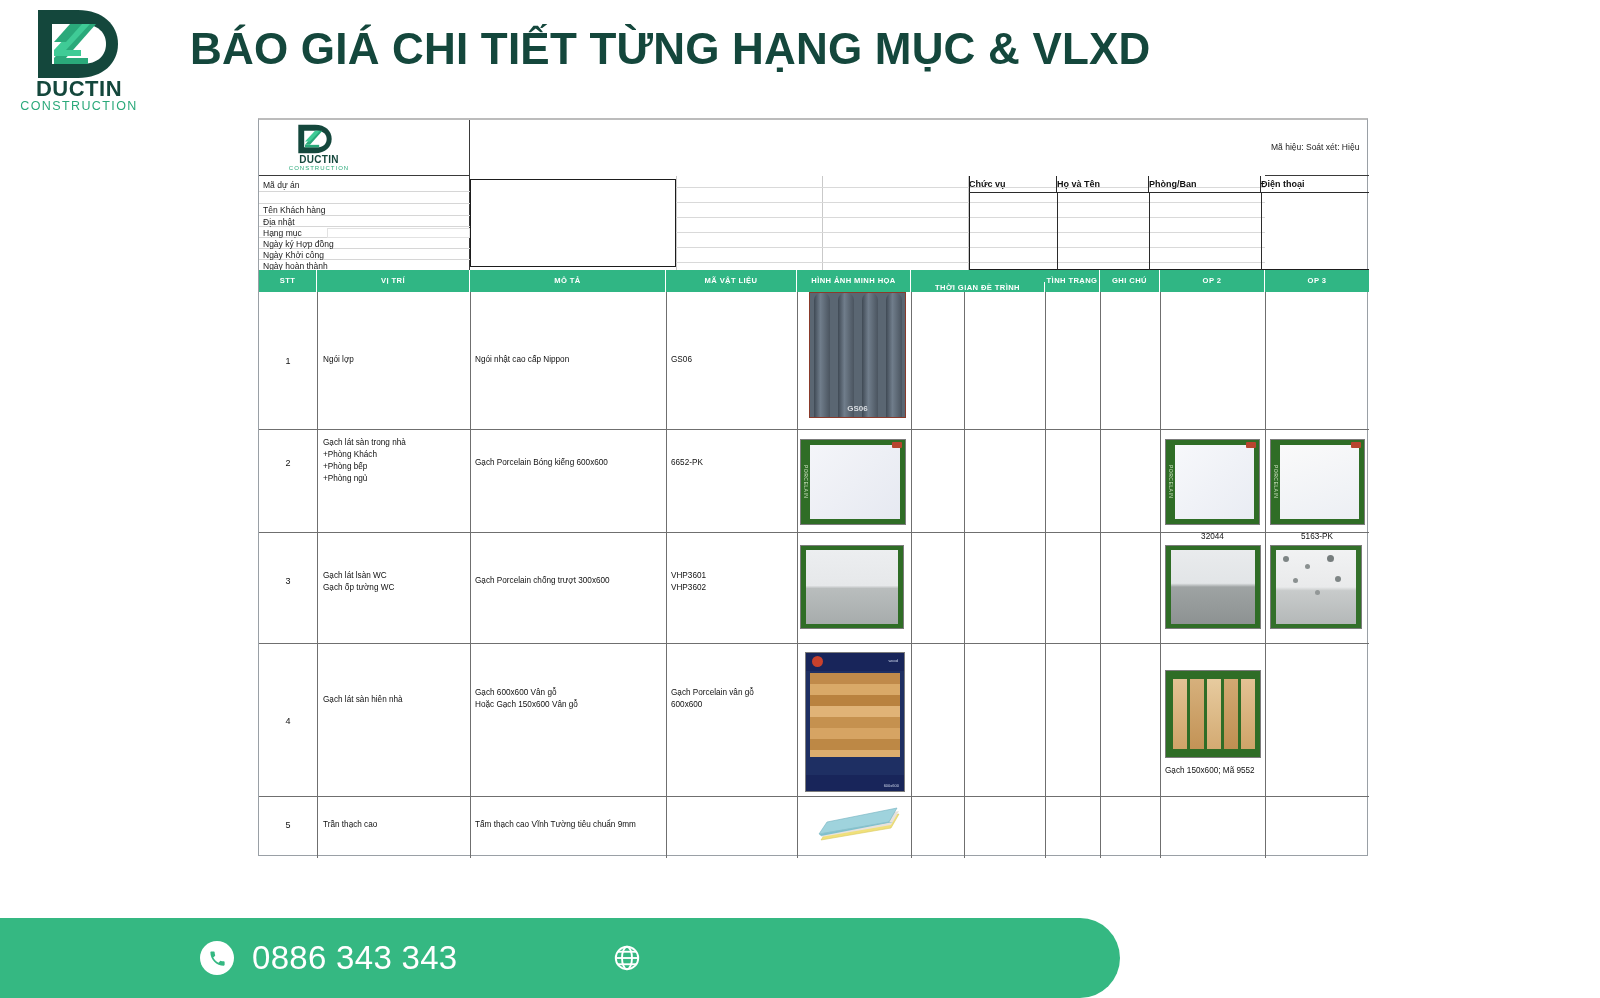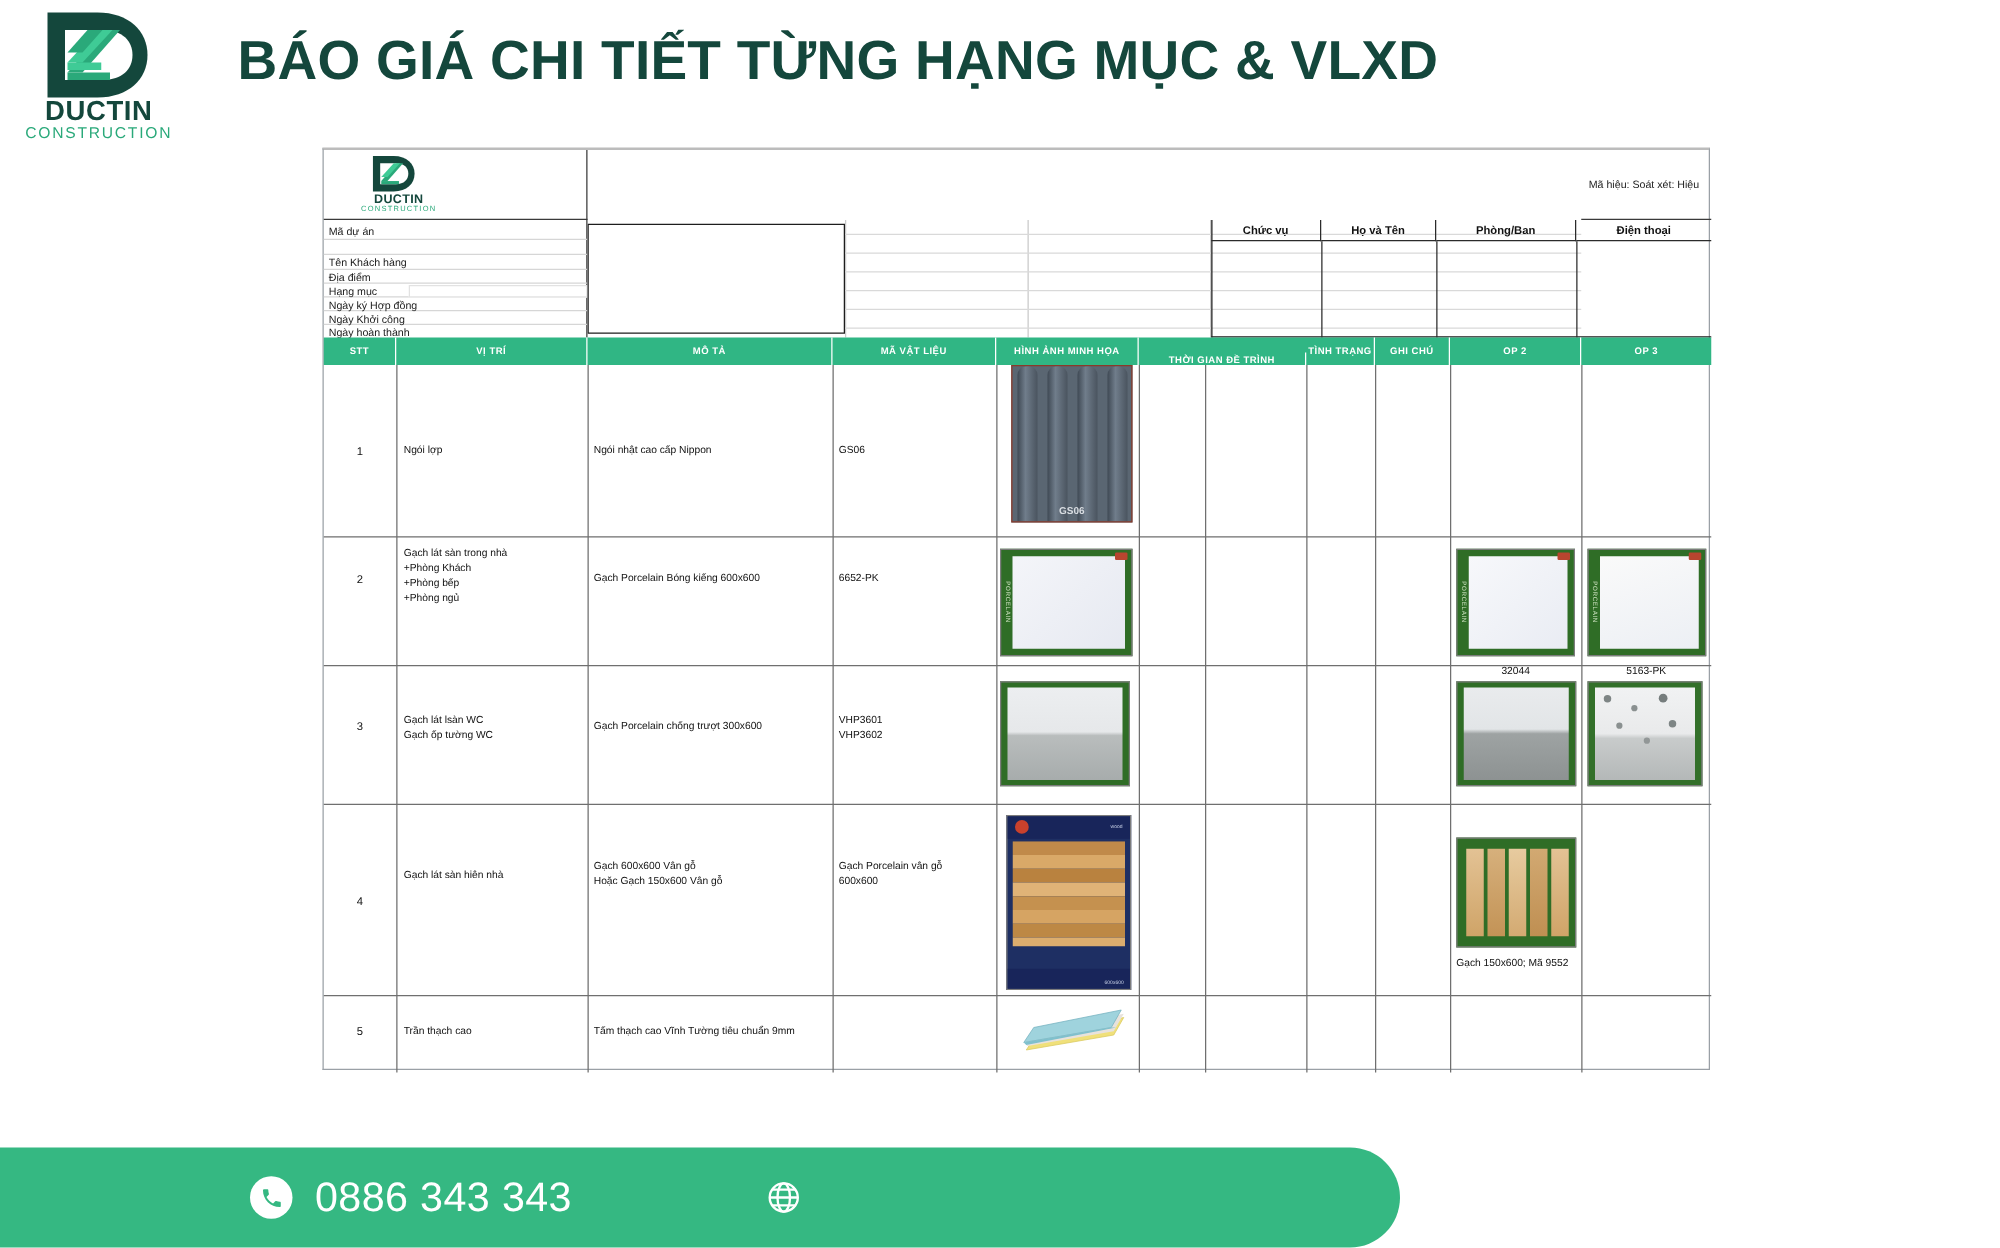--- a/index.html
+++ b/index.html
@@ -102,21 +102,21 @@
     position:absolute; left:417px; top:0; width:589px; height:94px;
   }
   .ib-grid .vline{ position:absolute; top:0; width:0; height:94px; border-left:1px solid #c9c9c9; }
   .ib-grid .hline{ position:absolute; left:0; width:589px; height:0; border-top:1px solid #d9d9d9; }
 
   .ib-people{
     position:absolute; left:710px; top:0; width:400px; height:94px;
   }
   .ib-people .phdr{
     position:absolute; top:0; height:17px; line-height:17px;
-    text-align:center; font-size:9px; font-weight:bold; color:#111;
+    font-size:9px; font-weight:bold; color:#111;
     border-bottom:1.4px solid #2b2b2b; border-right:1.2px solid #2b2b2b;
   }
   .ib-people .pv{ position:absolute; top:17px; width:0; height:77px; border-left:1.2px solid #2b2b2b; }
   .ib-people .outer{
     position:absolute; left:0; top:0; width:400px; height:94px;
     border-left:1.6px solid #1d1d1d; border-bottom:1.6px solid #1d1d1d;
   }
 
   
   .ghead{
@@ -275,21 +275,21 @@
     <div class="ib-left">
       <div class="rule" style="top:15px"></div>
       <div class="rule" style="top:27px"></div>
       <div class="rule" style="top:39px"></div>
       <div class="rule" style="top:50px"></div>
       <div class="rule" style="top:61px"></div>
       <div class="rule" style="top:72px"></div>
       <div class="rule" style="top:83px"></div>
       <div class="lbl" style="top:4px">Mã dự án</div>
       <div class="lbl" style="top:29px">Tên Khách hàng</div>
-      <div class="lbl" style="top:41px">Địa điểm</div>
+      <div class="lbl" style="top:41px">Địa nhật</div>
       <div class="lbl" style="top:52px">Hạng mục</div>
       <div class="lbl" style="top:63px">Ngày ký Hợp đồng</div>
       <div class="lbl" style="top:74px">Ngày Khởi công</div>
       <div class="lbl" style="top:85px">Ngày hoàn thành</div>
       <div style="position:absolute;left:68px;top:52px;width:143px;height:10px;border:1px solid #e2e2e2;background:#fff;"></div>
     </div>
 
     <div class="ib-box"></div>
 
     <div class="ib-grid">

